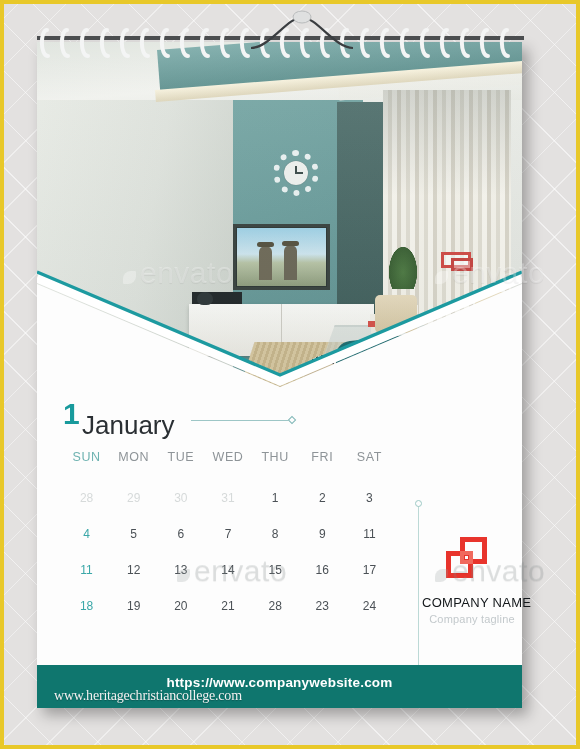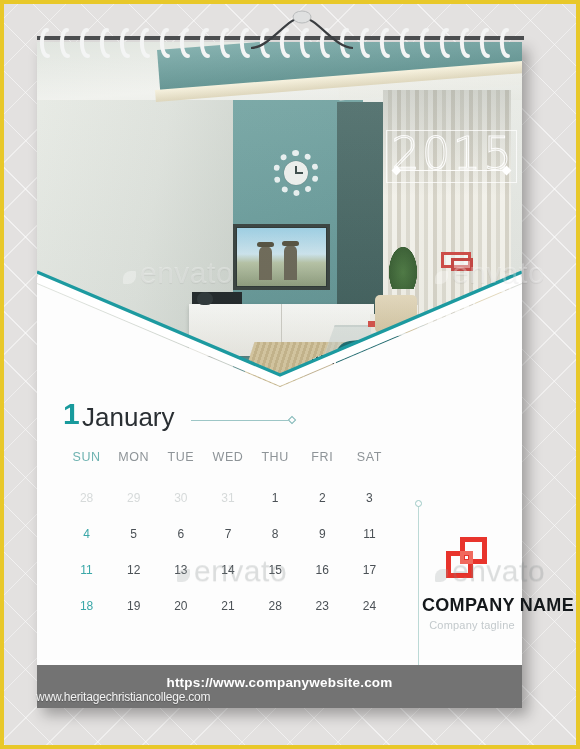--- a/index.html
+++ b/index.html
@@ -272,21 +272,21 @@
     width: 430px; height: 42px;
     z-index: 5;
   }
   #month-num {
     position: absolute; left: 0; top: 0;
     font-size: 30px; font-weight: 700; color: #189a9c;
     font-family: "Liberation Sans", sans-serif;
     line-height: 34px;
   }
   #month-name {
-    position: absolute; left: 19px; top: 3px;
+    position: absolute; left: 19px; top: 11px;
     font-size: 26px; font-weight: 400; color: #2a2f33;
     font-family: "Liberation Sans", sans-serif;
     line-height: 34px;
   }
   #month-rule {
     position: absolute; left: 128px; top: 23px;
     width: 100px; height: 1px; background: #9dc6c6;
   }
   #month-rule-dot {
     position: absolute; left: 226px; top: 20px;
@@ -367,38 +367,38 @@
     border: 5px solid #e8342c;
     box-sizing: border-box;
   }
   .logo-sq.a { left: 14px; top: 0; }
   .logo-sq.b { left: 0; top: 14px; border-color: #e8342c; }
   .logo-sq.c {
     left: 14px; top: 14px; width: 13px; height: 13px;
     border: 4px solid #f06a5e;
   }
   #brand-name {
-    font-size: 18px; font-weight: 700; color: #14181b;
+    font-size: 13px; font-weight: 400; color: #14181b;
     letter-spacing: 0.3px;
     font-family: "Liberation Sans", sans-serif;
     white-space: nowrap;
   }
   #brand-tagline {
     font-size: 11px; font-weight: 400; color: #c3c9cc;
     margin-top: 3px; letter-spacing: 0.2px;
     font-family: "Liberation Sans", sans-serif;
     white-space: nowrap;
   }
 
   
   #footer {
     position: absolute;
     left: 0; bottom: 0;
     width: 485px; height: 43px;
-    background: #737373;
+    background: #0f766e;
     z-index: 5;
   }
   #footer-url {
     position: absolute;
     left: 0; top: 0; width: 485px;
     line-height: 36px;
     text-align: center;
     color: #ffffff;
     font-size: 13.5px;
     font-weight: 700;
@@ -429,23 +429,23 @@
   }
   .envato-wm.w1 { left: 86px; top: 214px; }
   .envato-wm.w2 { left: 398px; top: 214px; }
   .envato-wm.w3 { left: 140px; top: 512px; color: rgba(150,160,160,0.22); }
   .envato-wm.w3 .leaf { background: rgba(150,160,160,0.24); }
   .envato-wm.w4 { left: 398px; top: 512px; color: rgba(150,160,160,0.22); }
   .envato-wm.w4 .leaf { background: rgba(150,160,160,0.24); }
 
   #site-watermark {
     position: absolute;
-    left: 32px; bottom: 41px;
-    font-family: Liberation Sans, sans-serif;
-    font-size: 12px;
+    left: 50px; bottom: 41px;
+    font-family: Liberation Serif, serif;
+    font-size: 14px;
     font-weight: 400;
     color: #f2f2f2;
     letter-spacing: -0.2px;
     text-shadow: 0 1px 1px rgba(0,0,0,0.25);
     white-space: nowrap;
     z-index: 20;
   }
 </style>
 </head>
 <body>
@@ -532,26 +532,20 @@
       <div class="room bed-throw"></div>
       <div class="room photo-tint"></div>
     </div>
 
     <svg id="chevron" viewBox="0 0 485 130" preserveAspectRatio="none">
       <polygon points="0,14 243,117 485,14 485,130 0,130" fill="#fdfdfd"></polygon>
       <polyline points="0,8 243,111 485,8" fill="none" stroke="#ffffff" stroke-width="9"></polyline>
       <polyline points="0,2 243,105 485,2" fill="none" stroke="#1d9aa0" stroke-width="3.4"></polyline>
     </svg>
 
-    <div id="year-badge">
-      <div id="year-text">2015</div>
-      <div id="year-rule"></div>
-      <div class="year-dot left"></div>
-      <div class="year-dot right"></div>
-    </div>
 
     <div id="month-row">
       <div id="month-num">1</div>
       <div id="month-name">January</div>
       <div id="month-rule"></div>
       <div id="month-rule-dot"></div>
     </div>
 
     <div id="grid-area">
       <table class="cal">

